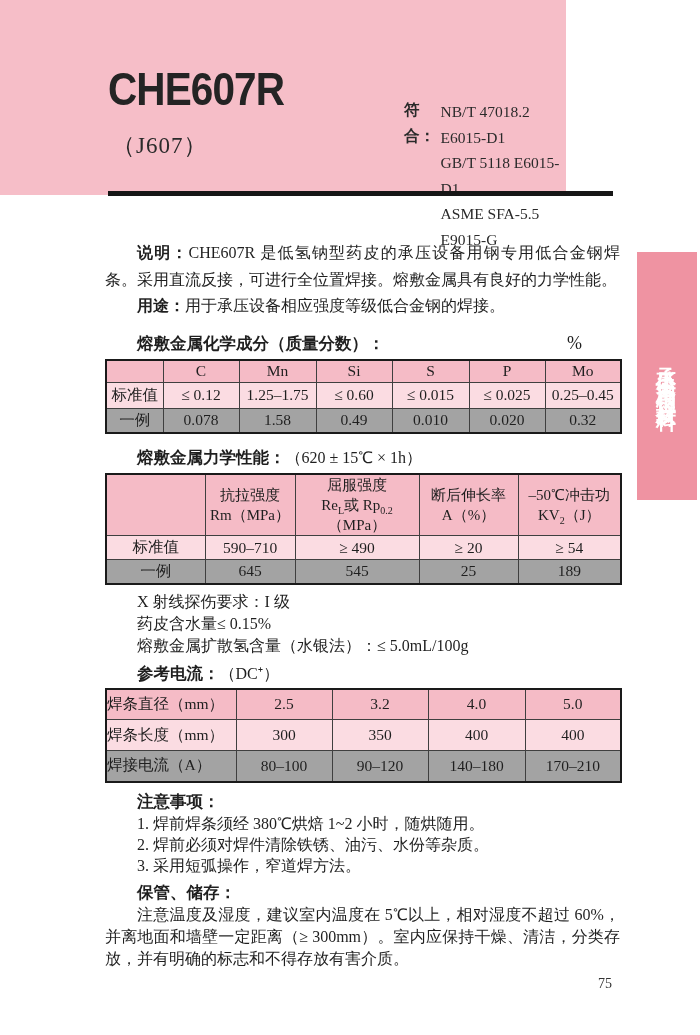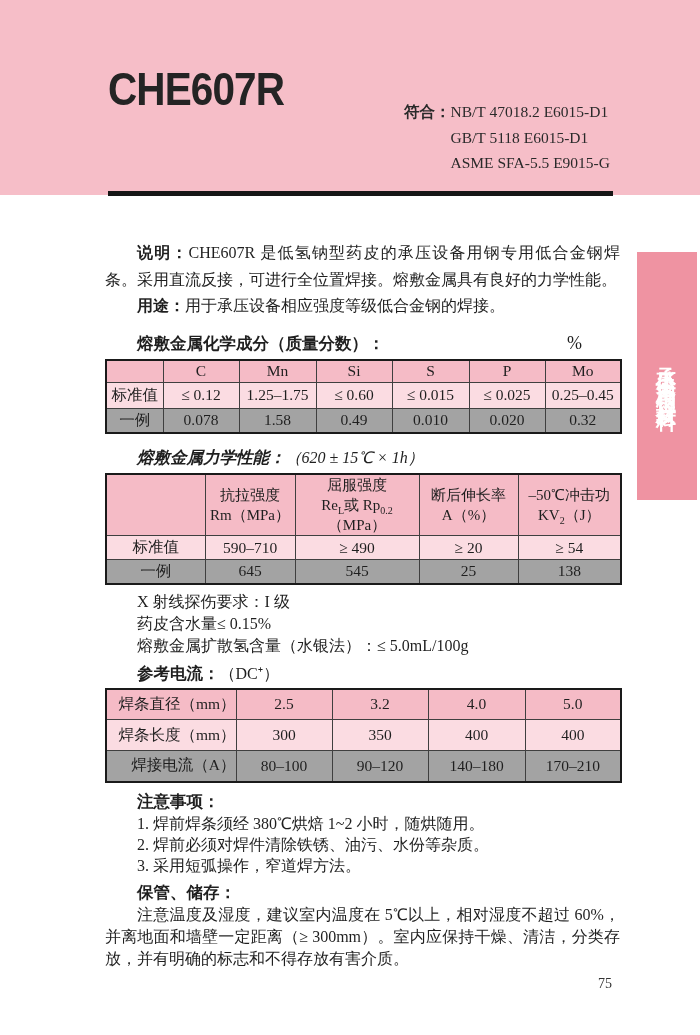--- a/index.html
+++ b/index.html
@@ -1,82 +1,83 @@
 <!DOCTYPE html>
 <html><head>
 <meta charset="utf-8">
 <style>
   html,body { margin:0; padding:0; background:#ffffff; }
   .page {
     position:relative; width:700px; height:1035px; background:#ffffff;
     font-family:"Liberation Serif", serif; color:#1f1f1f; overflow:hidden;
   }
   
-  .header { position:absolute; left:0; top:0; width:700px; height:195px; background:#f6bec8; }
+  .header { position:absolute; left:0; top:0; width:566px; height:195px; background:#f6bec8; }
   .brand-title {
     position:absolute; left:108px; top:62px;
     font-family:"Liberation Sans", sans-serif; font-weight:bold; font-size:46px;
     color:#242424; letter-spacing:-1px; transform:scaleX(0.88); transform-origin:left center;
   }
   .brand-sub { position:absolute; left:112px; top:130px; font-size:23px; letter-spacing:1px; color:#2a2a2a; }
   .compliance { position:absolute; left:404px; top:99px; display:flex; font-size:15.5px; line-height:25.5px; color:#2a2a2a; }
-  .comp-label { font-family:Liberation Sans, sans-serif; font-weight:bold; }
+  .comp-label { font-family:Liberation Mono, monospace; font-weight:bold; }
   .rule { position:absolute; left:108px; top:191px; width:505px; height:5px; background:#161616; }
   
   .side-tab {
     position:absolute; left:637px; top:252px; width:60px; height:248px; background:#ef93a2;
     display:flex; align-items:center; justify-content:center;
   }
   .side-tab span {
     writing-mode:vertical-rl; font-family:"Liberation Sans", sans-serif; font-weight:bold;
     color:#ffffff; font-size:20px; letter-spacing:5px;
   }
   
   .content { position:absolute; left:105px; top:240px; width:515px; font-size:16px; }
   .para { line-height:26px; text-align:justify; }
   .indent { text-indent:2em; }
   .lead { font-family:Liberation Mono, monospace; font-weight:bold; }
   .sec { font-family:"Liberation Sans", sans-serif; font-weight:bold; font-size:16.5px; line-height:20px; }
   .sec .cond { font-family:"Liberation Serif", serif; font-weight:normal; font-size:16px; }
   .chem-title { display:flex; justify-content:space-between; margin-top:13px; padding-left:32px; padding-right:38px; }
   .chem-title .unit { font-family:"Liberation Serif", serif; font-weight:normal; font-size:18px; }
   .mech-title, .current-title { padding-left:32px; }
-  .mech-title { margin-top:13px;font-style:italic; }
+  .mech-title { margin-top:13px; }
   .current-title { margin-top:6px; }
   
   table.t { border-collapse:collapse; table-layout:fixed; width:515px; border:2px solid #1a1a1a; }
   table.t td { border:1px solid #3f3f3f; text-align:center; vertical-align:middle; font-size:15.5px; padding:0; overflow:hidden; }
   tr.hdr td { background:#f5bbc6; }
   tr.r1  td { background:#fbdce2; }
   tr.r2  td { background:#a3a3a3; }
   #t1 { margin-top:6px; }
   #t1 tr.hdr { height:22px; } #t1 tr.r1 { height:26px; } #t1 tr.r2 { height:25px; }
   #t2 { margin-top:5px; }
   #t2 tr.hdr { height:44px; } #t2 tr.hdr td { line-height:20px; font-size:15px; }
   #t2 tr.r1, #t2 tr.r2 { height:24px; }
   #t3 { margin-top:4px; }
   #t3 tr { height:31px; }
-  #t3 td.rowlab { text-align:right; }
+  #t3 td.rowlab { text-align:left; }
   sub { font-size:10px; line-height:0; }
   .extras { margin-top:6px; }
   .extras div { line-height:22px; padding-left:32px; }
   .notes-title { margin-top:8px; padding-left:32px; }
   .notes div { line-height:21px; padding-left:32px; }
   .notes { margin-top:2px; }
   .storage-title { margin-top:6px; padding-left:32px; }
   .storage-para { margin-top:2px; line-height:22px; text-align:justify; }
   .page-num { position:absolute; left:598px; top:976px; font-size:14px; color:#333; }
 </style>
 </head>
 <body>
 
 <div class="page">
 
   <div class="header">
     <div class="brand-title">CHE607R</div>
+    <div class="brand-sub">（J607）</div>
     <div class="compliance">
       <span class="comp-label">符合：</span>
       <div class="comp-lines">
         <div>NB/T 47018.2 E6015-D1</div>
         <div>GB/T 5118 E6015-D1</div>
         <div>ASME SFA-5.5 E9015-G</div>
       </div>
     </div>
   </div>
   <div class="rule"></div>
@@ -175,21 +176,21 @@
         <td>590–710</td>
         <td>≥ 490</td>
         <td>≥ 20</td>
         <td>≥ 54</td>
       </tr>
       <tr class="r2">
         <td>一例</td>
         <td>645</td>
         <td>545</td>
         <td>25</td>
-        <td>138</td>
+        <td>189</td>
       </tr>
     </tbody>
       </table>
 
     <div class="extras">
       <div>X 射线探伤要求：I 级</div>
       <div>药皮含水量≤ 0.15%</div>
       <div>熔敷金属扩散氢含量（水银法）：≤ 5.0mL/100g</div>
     </div>
 

